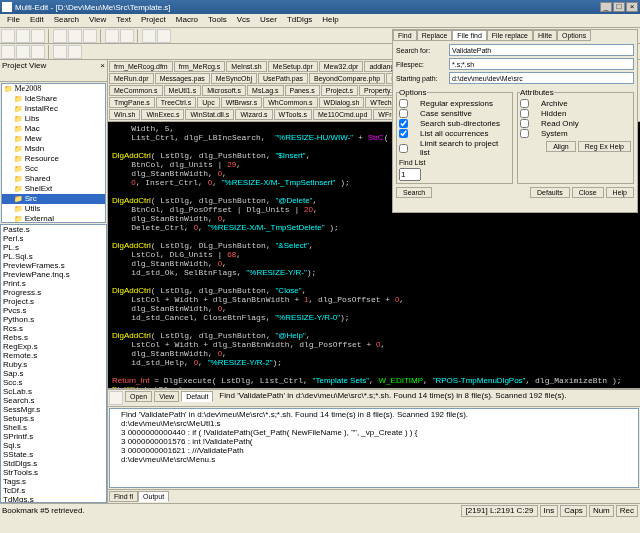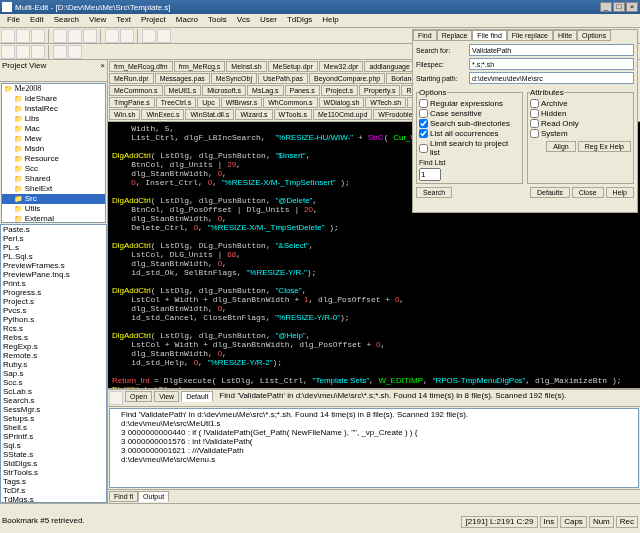--- a/index.html
+++ b/index.html
@@ -30,31 +30,31 @@
 .kw-y{color:#ffff00}
 .kw-c{color:#00ffff}
 .kw-g{color:#00ff00}
 .kw-r{color:#ff5555}
 .kw-m{color:#ff00ff}
 .output{height:115px;background:#ece9d8;border-top:2px solid #aca899;display:flex;flex-direction:column}
 .out-tabs{display:flex;gap:2px;padding:1px;border-bottom:1px solid #aca899}
 .out-body{flex:1;background:#fff;border:1px solid #7f9db9;margin:1px;overflow:auto;padding:1px}
 .out-line{padding-left:10px;line-height:9px;white-space:nowrap}
 .out-btm{display:flex;padding:1px;border-top:1px solid #aca899}
-.statusbar{height:14px;background:#ece9d8;border-top:1px solid #aca899;display:flex;align-items:flex-start;padding:12px 2px}
+.statusbar{height:14px;background:#ece9d8;border-top:1px solid #aca899;display:flex;align-items:center;padding:0 2px}
 .statusbar .cell{border:1px solid #aca899;padding:0 3px;margin-left:2px;height:12px;line-height:10px}
-.searchpane{position:absolute;right:2px;top:29px;width:226px;height:184px;background:#ece9d8;border:1px solid #aca899;z-index:10}
+.searchpane{position:absolute;right:2px;top:29px;width:246px;height:184px;background:#ece9d8;border:1px solid #aca899;z-index:10}
 .sp-tabs{display:flex;background:#ece9d8}
 .sp-tab{padding:1px 4px;border:1px solid #aca899;font-size:7px;background:#ece9d8}
 .sp-tab.active{background:#fff}
 .sp-body{padding:3px}
 .sp-row{display:flex;align-items:center;margin-bottom:2px;gap:3px}
 .sp-row label{width:50px;font-size:7px}
 .sp-row input[type=text],.sp-row select{flex:1;border:1px solid #7f9db9;height:12px;font-size:7px;padding:0 2px}
-.sp-chk{display:flex;align-items:center;gap:2px;margin-bottom:1px}
+.sp-chk{display:flex;align-items:center;gap:12px;margin-bottom:1px}
 .sp-chk input{width:9px;height:9px}
 .sp-btns{display:flex;gap:2px;margin-top:3px;justify-content:flex-end}
 .sp-btn{border:1px solid #aca899;background:#ece9d8;padding:1px 6px;font-size:7px}
 fieldset{border:1px solid #aca899;padding:2px;margin-top:2px}
 .two-col{display:flex;gap:4px}
 .col{flex:1}
 </style>
 </head>
 <body>
 

